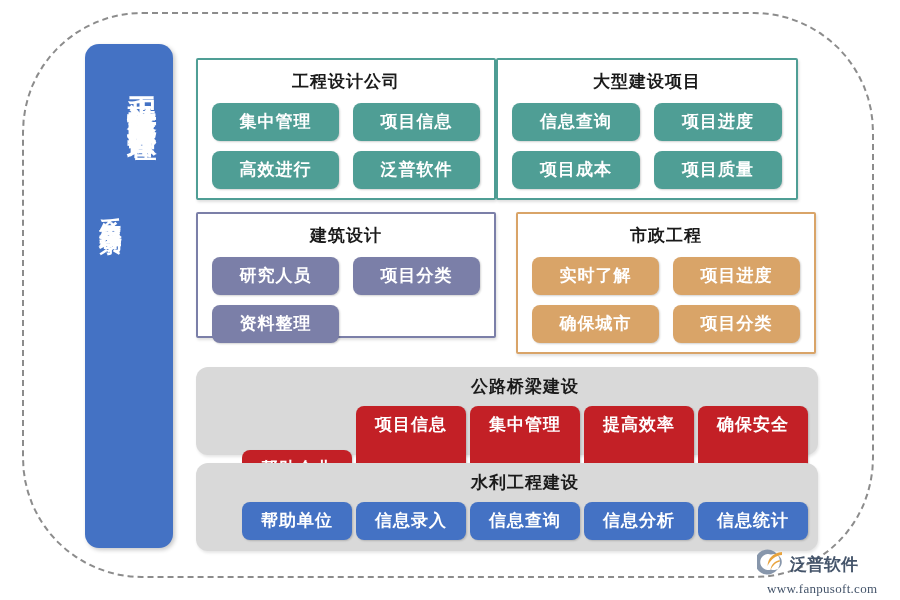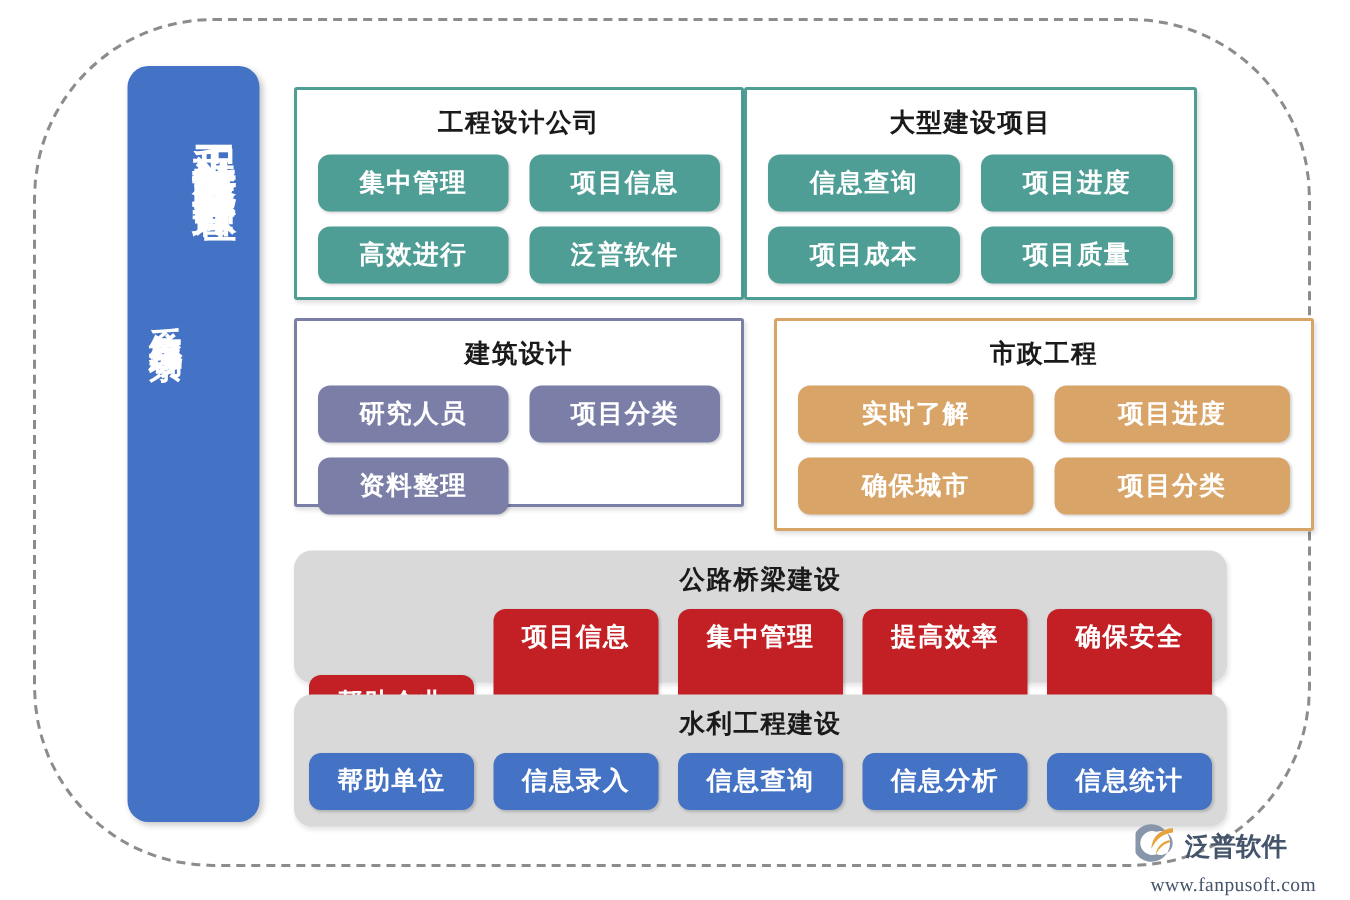--- a/index.html
+++ b/index.html
@@ -101,29 +101,30 @@
     letter-spacing: 1px;
     text-align: center;
     padding: 7px 0 8px 0;
     box-shadow: 1px 1px 2px rgba(0,0,0,0.18);
   }
 
   
   #card-design-company { left: 196px; top: 58px;  width: 300px; height: 142px; }
   #card-large-project  { left: 496px; top: 58px;  width: 302px; height: 142px; }
   #card-architecture   { left: 196px; top: 212px; width: 300px; height: 126px; }
-  #card-municipal      { left: 516px; top: 212px; width: 360px; height: 142px; }
+  #card-municipal      { left: 516px; top: 212px; width: 300px; height: 142px; }
 
   
   .band {
     position: absolute;
     background: #d9d9d9;
     border-radius: 12px;
     box-sizing: border-box;
     box-shadow: 1px 2px 3px rgba(0,0,0,0.10);
+    padding-left: 36px;
   }
   #band-highway { left: 196px; top: 367px; width: 622px; height: 88px; }
   #band-water   { left: 196px; top: 463px; width: 622px; height: 88px; }
   .band-title {
     text-align: center;
     font-size: 17px;
     font-weight: bold;
     color: #1a1a1a;
     margin-top: 8px;
     letter-spacing: 1px;

